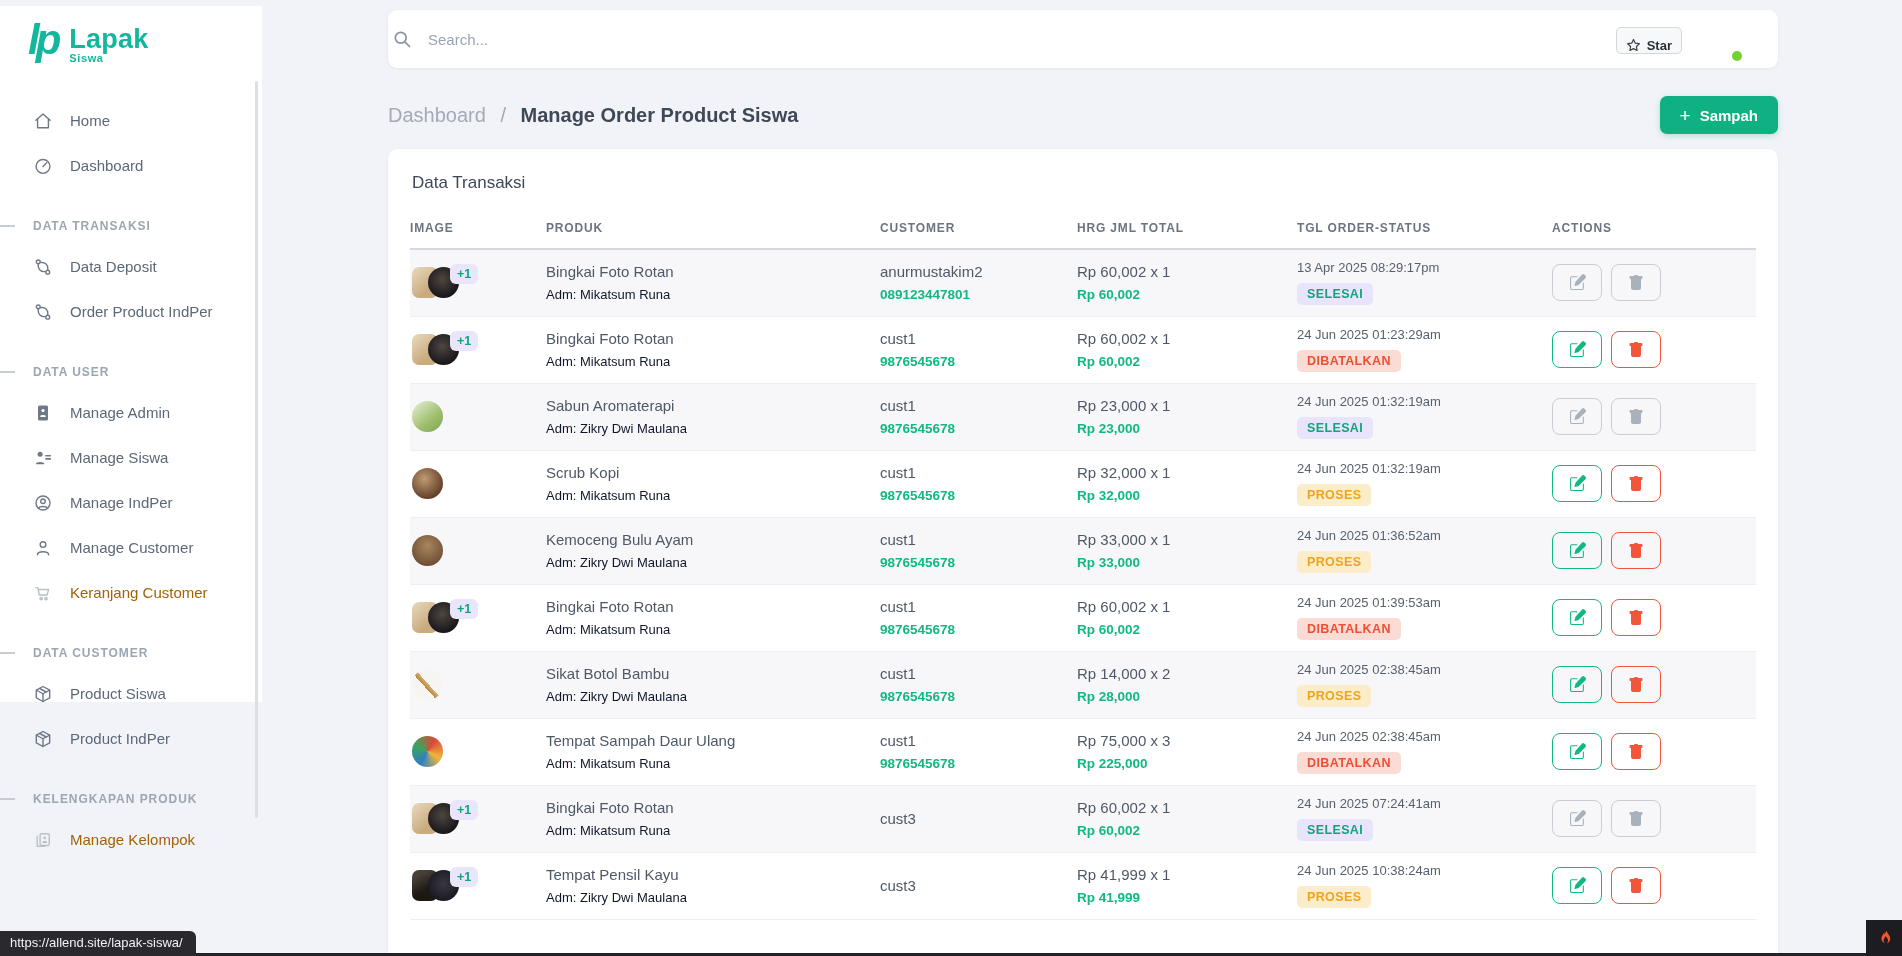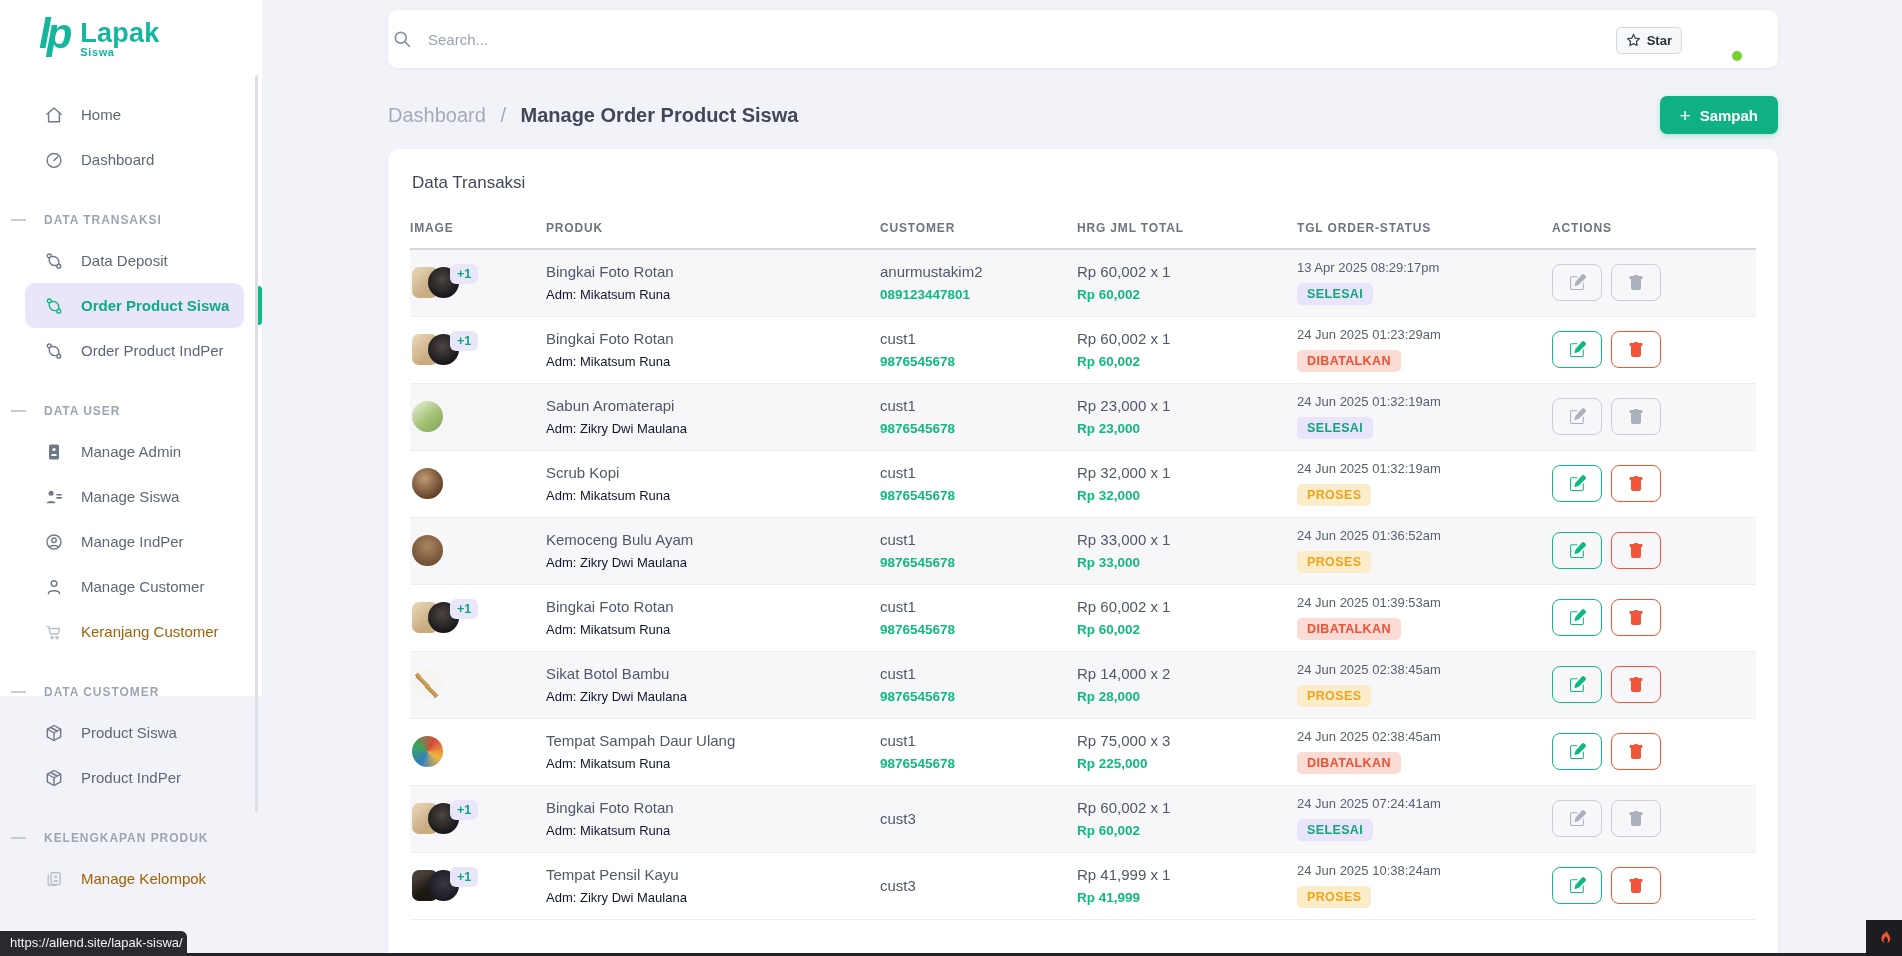--- a/index.html
+++ b/index.html
@@ -3,21 +3,21 @@
 <meta charset="utf-8">
 <style>
   * { box-sizing: border-box; }
   html,body { margin:0; padding:0; }
   body {
     width:1902px; height:956px; overflow:hidden; position:relative;
     background:#f2f3f8; font-family:"Liberation Sans","DejaVu Sans",sans-serif; color:#4b5563;
   }
 
   
-  .sidebar { position:absolute; left:0; top:0; width:262px; height:696px; background:#fff; z-index:2;padding-left:11px; }
+  .sidebar { position:absolute; left:0; top:6px; width:262px; height:696px; background:#fff; z-index:2; }
   .logo-row { display:flex; align-items:flex-start; padding:14px 0 0 28px; height:82px; }
   .logo-mark { font-size:42px; font-weight:800; color:#13b79e; letter-spacing:-4px; line-height:40px; font-style:italic; }
   .logo-text { margin-left:12px; margin-top:6px; }
   .logo-name { font-size:27px; font-weight:800; color:#13b79e; letter-spacing:.2px; line-height:26px; }
   .logo-sub  { font-size:11px; font-weight:700; color:#13b79e; margin-top:0px; letter-spacing:.6px; }
   .nav { padding-top:10px; }
   .nav-item { position:relative; display:flex; align-items:center; gap:17px; height:45px;
     margin-right:18px; padding-left:33px; font-size:15px; color:#5d6877; cursor:pointer; }
   .nav-item .ni-icon { width:20px; height:20px; color:#6e7988; display:flex; align-items:center; justify-content:center; flex:0 0 20px; }
   .nav-item.muted { color:#a16207; }
@@ -33,21 +33,21 @@
 
   
   .main { position:absolute; left:262px; top:0; width:1640px; height:956px; }
   .content { width:1390px; margin-left:126px; }
 
   .topbar { position:relative; margin-top:10px; height:58px; background:#fff; border-radius:9px;
     box-shadow:0 1px 3px rgba(25,30,40,.06); display:flex; align-items:center; padding:0 4px; }
   .search-icon { color:#8792a0; display:flex; }
   .search-input { border:none; outline:none; font-size:15px; color:#56606e; margin-left:14px; width:420px; background:transparent; }
   .search-input::placeholder { color:#9aa4b1; }
-  .star-btn { position:absolute; right:96px; top:17px; height:27px; display:flex; align-items:center; gap:6px;
+  .star-btn { position:absolute; right:96px; top:17px; height:27px; display:flex; align-items:flex-end; gap:6px;
     background:#f6f8fa; border:1px solid #d4d8dd; border-radius:5px; padding:0 9px;
     font-size:13px; font-weight:700; color:#2b3138; cursor:pointer; }
   .star-btn .ic { display:flex; color:#3b4148; }
   .status-dot { position:absolute; left:1344px; top:41px; width:10px; height:10px; border-radius:50%; background:#72d22f; }
 
   .page-head { display:flex; align-items:center; justify-content:space-between; margin-top:27px; height:40px; }
   .breadcrumb { font-size:20px; }
   .bc-section { color:#a3abb6; }
   .bc-sep { color:#a3abb6; margin:0 9px; }
   .bc-page { color:#3f4856; font-weight:700; }
@@ -86,21 +86,21 @@
   .actions { display:flex; gap:9px; }
   .act-btn { width:50px; height:37px; border-radius:8px; display:flex; align-items:center; justify-content:center;
     background:transparent; cursor:pointer; }
   .act-btn.edit.on { border:1px solid #10b981; color:#10b981; }
   .act-btn.del.on  { border:1px solid #f1563b; color:#f1563b; }
   .act-btn.off { border:1px solid #c9ced6; color:#a9b1bb; cursor:default; }
 
   
   .bottom-edge { position:absolute; left:0; right:0; bottom:0; height:3px; background:#232327; z-index:5; }
   .url-tooltip { position:absolute; left:0; bottom:0; background:#2a2a2e; color:#f2f2f2; font-size:13px;
-    padding:4px 4px 6px 10px; border-top-right-radius:6px; z-index:6; }
+    padding:4px 13px 6px 10px; border-top-right-radius:6px; z-index:6; }
   .flame-box { position:absolute; right:0; bottom:0; width:36px; height:36px; background:#1d1d21;
     display:flex; align-items:center; justify-content:center; z-index:6; cursor:pointer; }
 </style>
 </head>
 <body>
 
 <aside class="sidebar">
   <div class="logo-row">
     <span class="logo-mark">lp</span>
     <span class="logo-text">
@@ -131,32 +131,20 @@
       <div class="nav-item">
         <span class="ni-icon">
           <svg viewBox="0 0 24 24" width="20" height="20" fill="none" stroke="currentColor" stroke-width="1.7" stroke-linecap="round" stroke-linejoin="round">
             <circle cx="6.3" cy="5.8" r="2.3"></circle>
             <circle cx="17.7" cy="18.2" r="2.3"></circle>
             <path d="M6.3 8.6v2.1a6.8 6.8 0 0 0 6.8 6.8h1.6"></path>
             <path d="M17.7 15.4v-2.1a6.8 6.8 0 0 0-6.8-6.8H9.3"></path>
           </svg>
         </span>
         <span>Data Deposit</span>
-      </div>
-      <div class="nav-item active">
-        <span class="ni-icon">
-          <svg viewBox="0 0 24 24" width="20" height="20" fill="none" stroke="currentColor" stroke-width="1.7" stroke-linecap="round" stroke-linejoin="round">
-            <circle cx="6.3" cy="5.8" r="2.3"></circle>
-            <circle cx="17.7" cy="18.2" r="2.3"></circle>
-            <path d="M6.3 8.6v2.1a6.8 6.8 0 0 0 6.8 6.8h1.6"></path>
-            <path d="M17.7 15.4v-2.1a6.8 6.8 0 0 0-6.8-6.8H9.3"></path>
-          </svg>
-        </span>
-        <span>Order Product Siswa</span>
-        <span class="active-bar"></span>
       </div>
       <div class="nav-item">
         <span class="ni-icon">
           <svg viewBox="0 0 24 24" width="20" height="20" fill="none" stroke="currentColor" stroke-width="1.7" stroke-linecap="round" stroke-linejoin="round">
             <circle cx="6.3" cy="5.8" r="2.3"></circle>
             <circle cx="17.7" cy="18.2" r="2.3"></circle>
             <path d="M6.3 8.6v2.1a6.8 6.8 0 0 0 6.8 6.8h1.6"></path>
             <path d="M17.7 15.4v-2.1a6.8 6.8 0 0 0-6.8-6.8H9.3"></path>
           </svg>
         </span>

